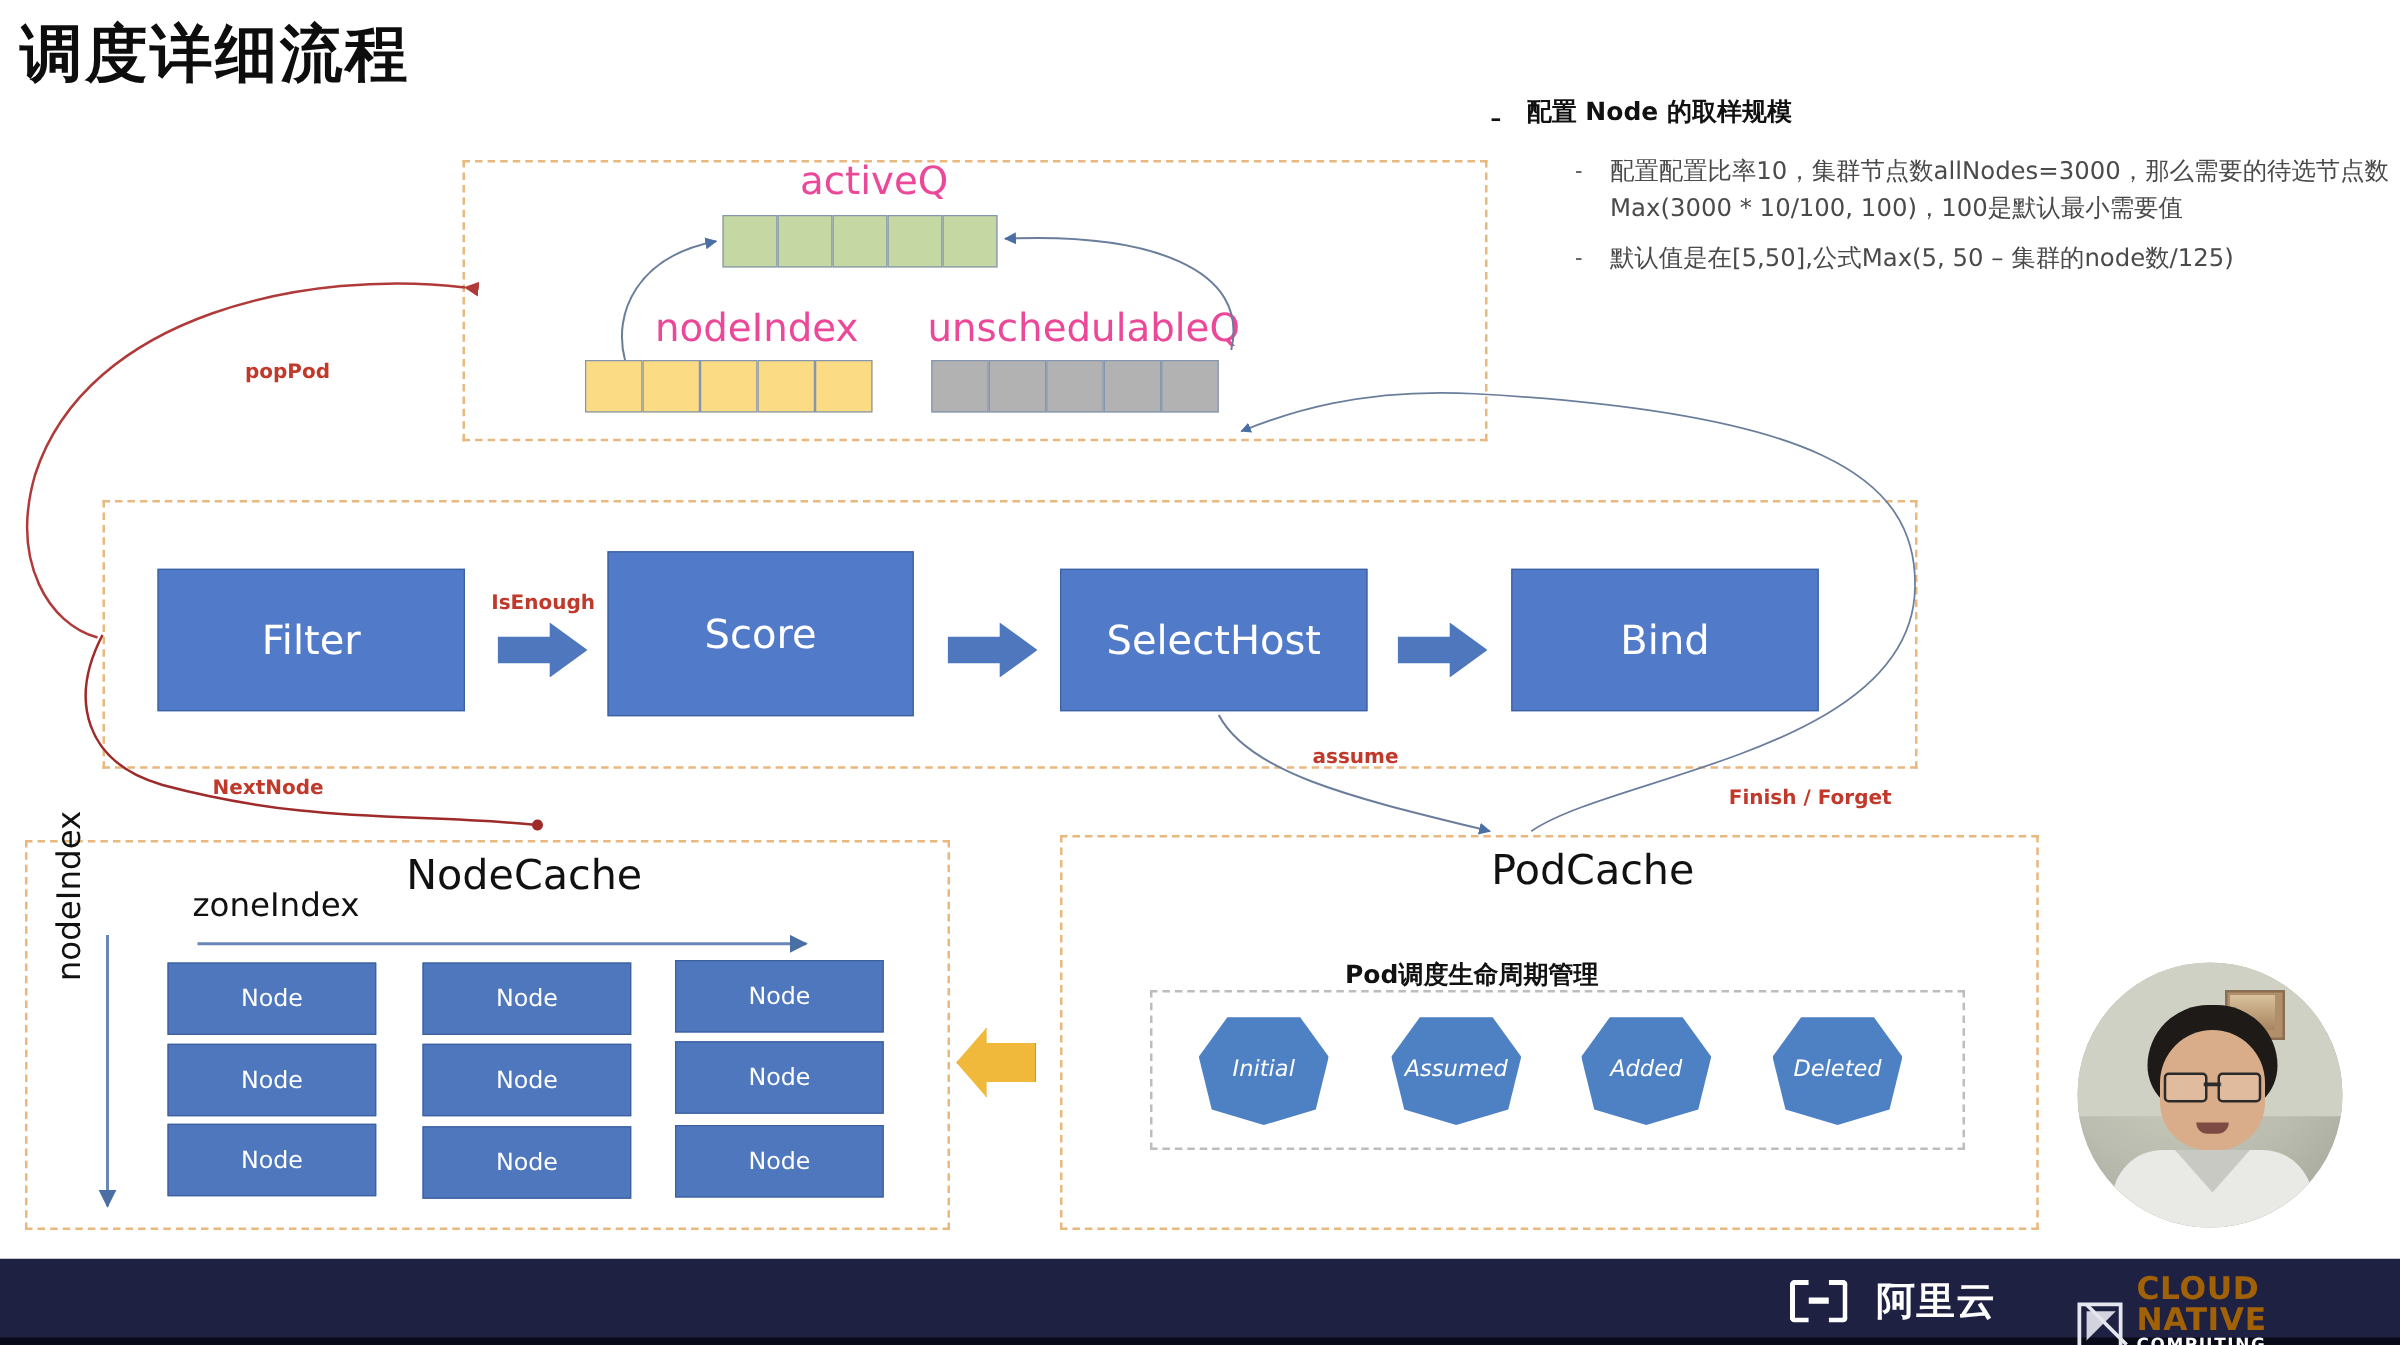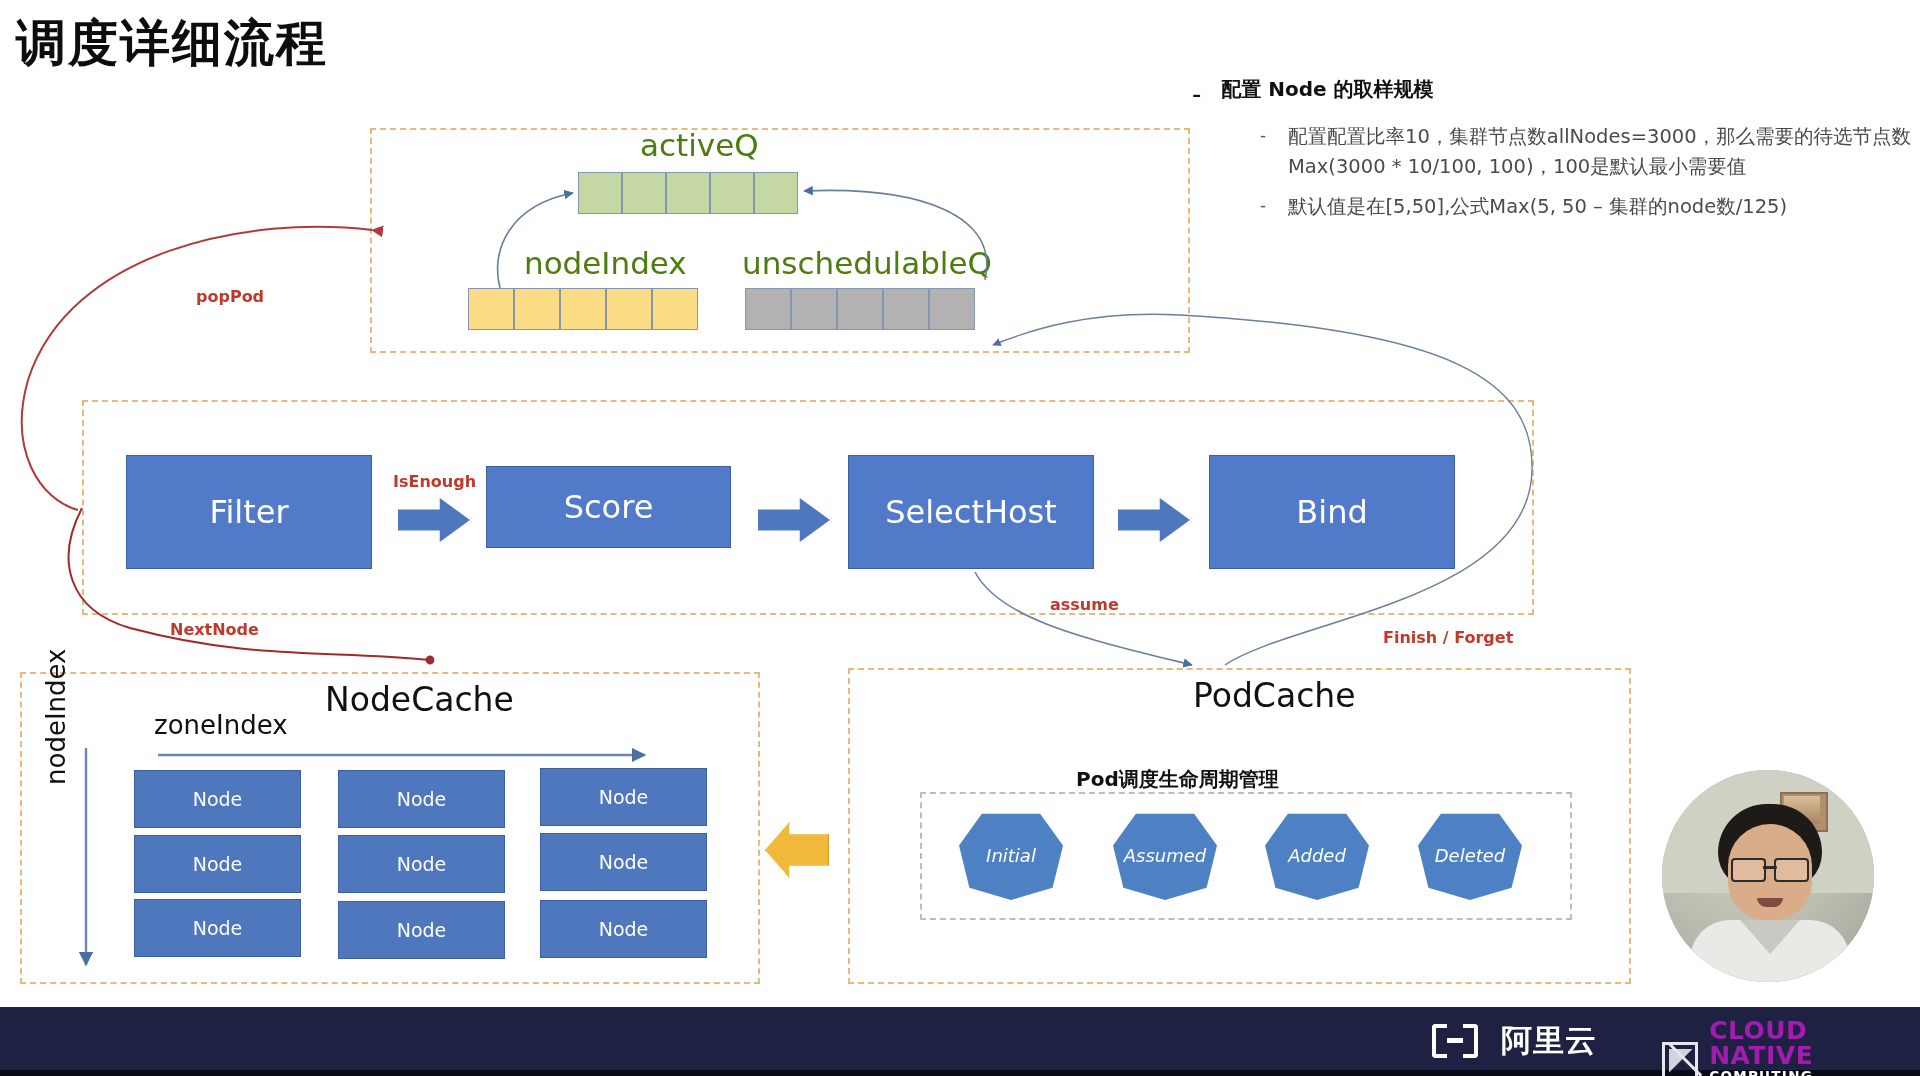--- a/index.html
+++ b/index.html
@@ -30,21 +30,21 @@
   .rt-sub{margin-top:14px;padding-left:68px;}
   .rt-bul{display:flex;align-items:flex-start;gap:22px;margin-bottom:10px;}
   .rt-bd{font-size:18px;color:#555;line-height:1.5;padding-top:1px;}
   .rt-bt{font-size:19.5px;color:#4a4a4a;line-height:1.55;
          font-family:"DejaVu Sans","Liberation Sans",sans-serif;max-width:630px;}
 
   
   .dash-box{position:absolute;border:2px dashed #e8b87e;box-sizing:border-box;}
 
   
-  .q-label{position:absolute;font-size:31px;color:#4d7c0f;white-space:nowrap;
+  .q-label{position:absolute;font-size:31px;color:#ec4899;white-space:nowrap;
            font-family:"DejaVu Sans","Liberation Sans",sans-serif;}
   .q-row{position:absolute;display:flex;}
   .q-cell{box-sizing:border-box;border:1.6px solid #8496b0;}
   .q-green .q-cell{background:#c5d8a4;}
   .q-yellow .q-cell{background:#fbdb84;}
   .q-gray .q-cell{background:#b2b2b2;}
 
   
   .pl-box{position:absolute;background:#517ac9;border:1.5px solid #3c5f9e;
           box-sizing:border-box;display:flex;align-items:center;justify-content:center;}
@@ -118,21 +118,21 @@
   .ali-mark .rb{right:0;border-left:none;border-radius:0 4px 4px 0;}
   .ali-mark .bar{position:absolute;left:15px;top:14px;width:16px;height:5px;background:#fff;}
   .ali-text{color:#fff;font-size:31px;font-weight:bold;letter-spacing:1px;
        font-family:"DejaVu Sans","Liberation Sans",sans-serif;}
   .logo-cncf{position:absolute;left:1662px;top:1018px;display:flex;align-items:center;gap:11px;}
   .cncf-mark{width:38px;height:38px;border:3px solid #e6e7ee;box-sizing:border-box;position:relative;}
   .cncf-mark .d1{position:absolute;left:-3px;top:13px;width:46px;height:3px;background:#e6e7ee;
        transform:rotate(45deg);transform-origin:center;}
   .cncf-mark .d2{position:absolute;left:4px;top:4px;width:24px;height:24px;background:#e6e7ee;
        clip-path:polygon(0 0,100% 0,0 100%);opacity:.9;}
-  .cncf-txt1{color:#a21caf;font-size:25px;font-weight:bold;letter-spacing:.5px;line-height:1;
+  .cncf-txt1{color:#a16207;font-size:25px;font-weight:bold;letter-spacing:.5px;line-height:1;
        font-family:"DejaVu Sans","Liberation Sans",sans-serif;}
   .cncf-txt2{color:#fff;font-size:13.5px;font-weight:bold;letter-spacing:1.3px;line-height:1.3;
        font-family:"DejaVu Sans","Liberation Sans",sans-serif;}
 
   svg.overlay{position:absolute;left:0;top:0;width:1920px;height:1076px;pointer-events:none;}
 </style>
 </head>
 <body>
 
 <div class="slide">
@@ -183,21 +183,21 @@
     <div class="q-cell" style="width:46px;height:42px;"></div>
     <div class="q-cell" style="width:46px;height:42px;"></div>
     <div class="q-cell" style="width:46px;height:42px;"></div>
   </div>
 
   <div class="dash-box" style="left:82px;top:400px;width:1452px;height:215px;"></div>
 
   <div class="pl-box" style="left:126px;top:455px;width:246px;height:114px;">
     <span>Filter</span>
   </div>
-  <div class="pl-box" style="left:486px;top:466px;width:245px;height:82px;">
+  <div class="pl-box" style="left:486px;top:441px;width:245px;height:132px;">
     <span>Score</span>
   </div>
   <div class="pl-box" style="left:848px;top:455px;width:246px;height:114px;">
     <span>SelectHost</span>
   </div>
   <div class="pl-box" style="left:1209px;top:455px;width:246px;height:114px;">
     <span>Bind</span>
   </div>
 
   <div class="hl" style="left:393px;top:472px;">IsEnough</div>

